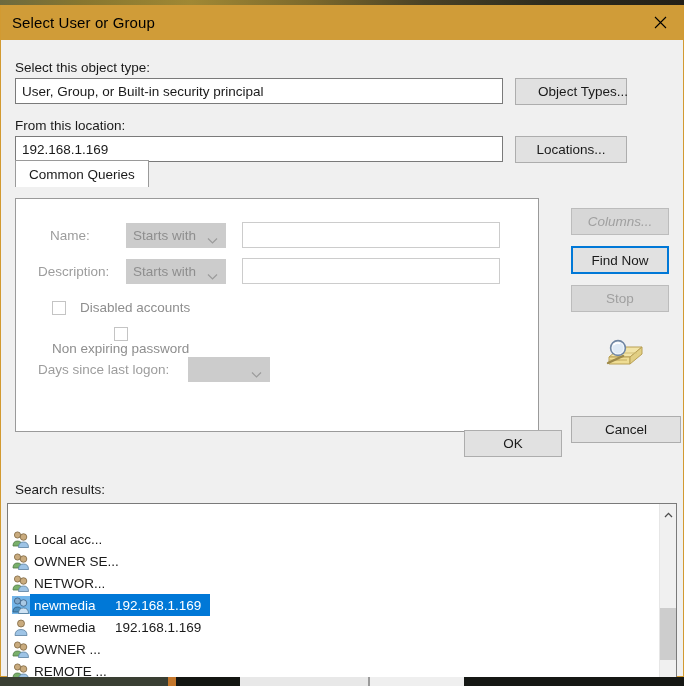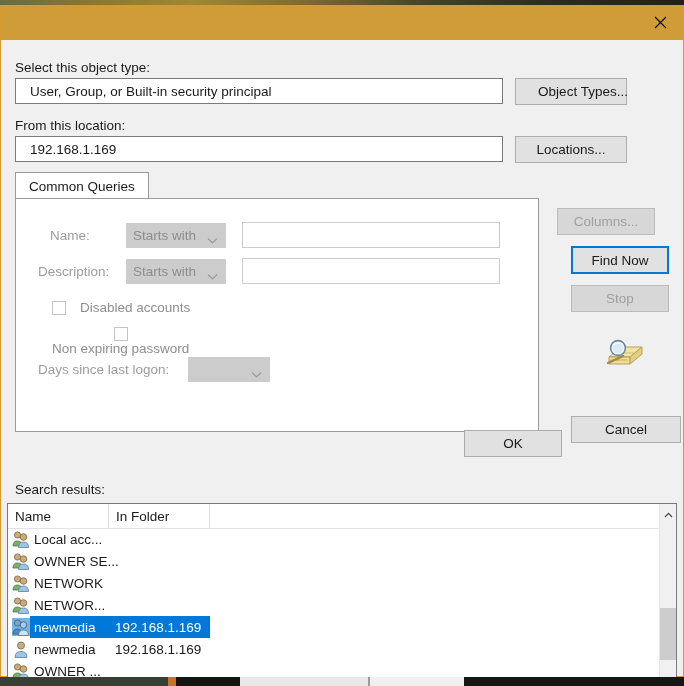--- a/index.html
+++ b/index.html
@@ -76,21 +76,21 @@
   .lbl-disabled { color: #9d9d9d; }
 
   .textbox {
     position: absolute;
     background: #ffffff;
     border: 1px solid #7a7a7a;
     box-sizing: border-box;
     font-size: 13.5px;
     color: #1a1a1a;
     display: flex; align-items: center;
-    padding-left: 14px;
+    padding-left: 6px;
     white-space: nowrap;
     overflow: hidden;
   }
   .textbox.empty-disabled { border-color: #cccccc; }
 
   .btn {
     position: absolute;
     background: #e1e1e1;
     border: 1px solid #adadad;
     box-sizing: border-box;
@@ -101,21 +101,21 @@
     white-space: nowrap;
   }
   .btn.disabled { color: #a0a0a0; border-color: #bcbcbc; background:#d7d7d7; cursor: default; }
   .btn.focused {
     border: 2px solid #0078d7;
     background: #e1e1e1;
   }
 
   
   .tabstrip {
-    position: absolute; left: 14px; top: 132px;
+    position: absolute; left: 14px; top: 120px;
     width: 524px; height: 27px; padding-left: 24px;
   }
   .tab {
     position: absolute; left: 0; top: 0;
     height: 27px;
     padding: 0 13px;
     background: #ffffff;
     border: 1px solid #9a9a9a;
     border-bottom: none;
     box-sizing: border-box;
@@ -247,20 +247,21 @@
 </head>
 <body>
 
 <div id="root">
 
   <div class="backdrop-top"></div>
 
   <div class="dialog">
 
     <div class="titlebar">
+      <div class="titlebar-text">Select User or Group</div>
       <div class="close-btn">
         <span>
           <svg width="13" height="13" viewBox="0 0 13 13">
             <path d="M1 1 L12 12 M12 1 L1 12" stroke="#000" stroke-width="1.1" fill="none"></path>
           </svg>
         </span>
       </div>
     </div>
 
     <div class="body">
@@ -313,21 +314,21 @@
         <div class="combo" style="left:172px; top:158px; width:82px; height:25px;">
           <span></span>
           <span class="chev">
             <svg width="11" height="7" viewBox="0 0 11 7">
                 <path d="M1 1 L5.5 5.5 L10 1" stroke="#9b9b9b" stroke-width="1.2" fill="none"></path>
               </svg>
           </span>
         </div>
       </div>
 
-      <div class="btn disabled" style="left:556px; top:168px; width:98px; height:27px;">Columns...</div>
+      <div class="btn disabled" style="left:570px; top:168px; width:98px; height:27px;font-style:italic;">Columns...</div>
       <div class="btn focused" style="left:570px; top:206px; width:98px; height:28px;text-align:center;">Find Now</div>
       <div class="btn disabled" style="left:570px; top:245px; width:98px; height:27px;">Stop</div>
 
       <div style="position:absolute; left:600px; top:296px; width:42px; height:36px;">
         <svg width="42" height="36" viewBox="0 0 42 36">
           <polygon points="8,21 20,11 41,11 29,21" fill="#f2e4a8" stroke="#b9a055" stroke-width="1"></polygon>
           <polygon points="8,21 29,21 29,28 8,28" fill="#efdd94" stroke="#b9a055" stroke-width="1"></polygon>
           <polygon points="29,21 41,11 41,18 29,28" fill="#e2cf84" stroke="#b9a055" stroke-width="1"></polygon>
           <line x1="12" y1="24" x2="26" y2="24" stroke="#c5ae63" stroke-width="1"></line>
           <line x1="22" y1="17" x2="36" y2="17" stroke="#d3bf75" stroke-width="1"></line>
@@ -338,24 +339,20 @@
           <path d="M12.5 9 A6 6 0 0 1 19 7.5" stroke="#ffffff" stroke-width="1.4" fill="none"></path>
         </svg>
       </div>
 
       <div class="btn" style="left:463px; top:390px; width:98px; height:27px;">OK</div>
       <div class="btn" style="left:570px; top:376px; width:110px; height:27px;">Cancel</div>
 
       <div class="sr-label">Search results:</div>
 
       <div class="listview">
-        <div class="lv-header">
-          <div class="lv-col" style="left:0; width:101px;">Name</div>
-          <div class="lv-col" style="left:101px; width:101px;">In Folder</div>
-        </div>
 
         <div class="lv-rows">
 
           <div class="lv-row">
             <span class="icon">
               <svg width="18" height="18" viewBox="0 0 18 18">
                 <circle cx="5.5" cy="5" r="3.1" fill="#c9ab7e" stroke="#7d6640" stroke-width=".8"></circle>
                 <path d="M1 16 q0-5 4.5-5 q4.5 0 4.5 5z" fill="#79b06a" stroke="#4e7743" stroke-width=".8"></path>
                 <circle cx="11.5" cy="7" r="3.3" fill="#c9ab7e" stroke="#7d6640" stroke-width=".8"></circle>
                 <path d="M6.5 17.5 q0-5.5 5-5.5 q5 0 5 5.5z" fill="#9ec4e6" stroke="#5a7f9e" stroke-width=".8"></path>
@@ -371,32 +368,20 @@
                 <circle cx="5.5" cy="5" r="3.1" fill="#c9ab7e" stroke="#7d6640" stroke-width=".8"></circle>
                 <path d="M1 16 q0-5 4.5-5 q4.5 0 4.5 5z" fill="#79b06a" stroke="#4e7743" stroke-width=".8"></path>
                 <circle cx="11.5" cy="7" r="3.3" fill="#c9ab7e" stroke="#7d6640" stroke-width=".8"></circle>
                 <path d="M6.5 17.5 q0-5.5 5-5.5 q5 0 5 5.5z" fill="#9ec4e6" stroke="#5a7f9e" stroke-width=".8"></path>
               </svg>
             </span>
             <span class="nm">OWNER SE...</span>
             <span class="fd"></span>
           </div>
 
-          <div class="lv-row">
-            <span class="icon">
-              <svg width="18" height="18" viewBox="0 0 18 18">
-                <circle cx="5.5" cy="5" r="3.1" fill="#c9ab7e" stroke="#7d6640" stroke-width=".8"></circle>
-                <path d="M1 16 q0-5 4.5-5 q4.5 0 4.5 5z" fill="#79b06a" stroke="#4e7743" stroke-width=".8"></path>
-                <circle cx="11.5" cy="7" r="3.3" fill="#c9ab7e" stroke="#7d6640" stroke-width=".8"></circle>
-                <path d="M6.5 17.5 q0-5.5 5-5.5 q5 0 5 5.5z" fill="#9ec4e6" stroke="#5a7f9e" stroke-width=".8"></path>
-              </svg>
-            </span>
-            <span class="nm">NETWORK</span>
-            <span class="fd"></span>
-          </div>
 
           <div class="lv-row">
             <span class="icon">
               <svg width="18" height="18" viewBox="0 0 18 18">
                 <circle cx="5.5" cy="5" r="3.1" fill="#c9ab7e" stroke="#7d6640" stroke-width=".8"></circle>
                 <path d="M1 16 q0-5 4.5-5 q4.5 0 4.5 5z" fill="#79b06a" stroke="#4e7743" stroke-width=".8"></path>
                 <circle cx="11.5" cy="7" r="3.3" fill="#c9ab7e" stroke="#7d6640" stroke-width=".8"></circle>
                 <path d="M6.5 17.5 q0-5.5 5-5.5 q5 0 5 5.5z" fill="#9ec4e6" stroke="#5a7f9e" stroke-width=".8"></path>
               </svg>
             </span>

